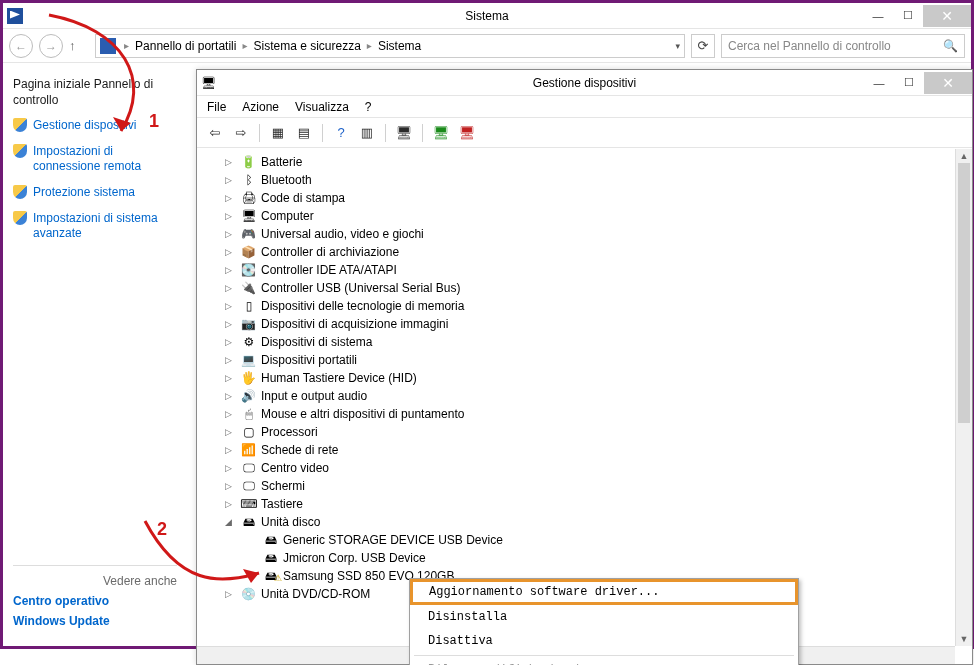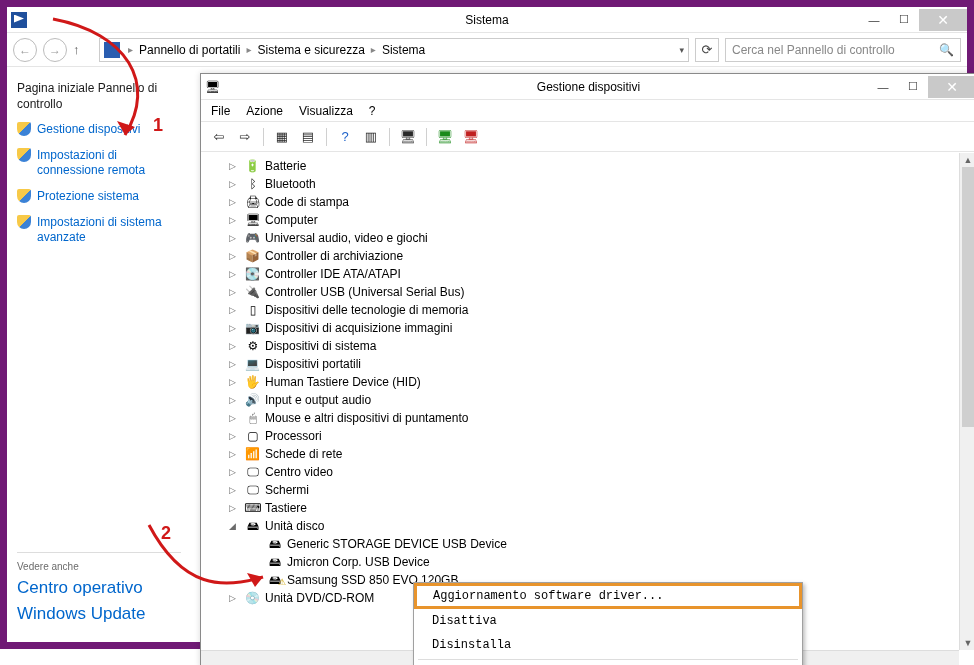--- a/index.html
+++ b/index.html
@@ -1,19 +1,19 @@
 <!DOCTYPE html>
 <html><head>
 <meta charset="utf-8">
 <style>
 * { box-sizing: border-box; margin: 0; padding: 0; font-family: "Segoe UI", Tahoma, sans-serif; }
 body { width: 974px; height: 665px; background: #fff; overflow: hidden; position: relative; }
 
 
-.parent-window { width: 974px; height: 649px; border: 7px solid #701a75; background: #fff; position: relative; }
+.parent-window { width: 974px; height: 649px; border: 3px solid #701a75; background: #fff; position: relative; }
 .titlebar { height: 26px; background: #fff; display: flex; align-items: center; justify-content: space-between; padding: 0 0 0 4px; border-bottom: 1px solid #e5e5e5; }
 .titlebar-left { display:flex; align-items:center; gap:6px;}
 .titlebar-left .sysicon { width:16px; height:16px; background:#1f4f9c; position:relative;}
 .titlebar-left .sysicon::after{content:"";position:absolute;inset:3px;background:#fff;clip-path:polygon(0 0,100% 40%,0 80%);}
 .title-center { position:absolute; left:0; right:0; text-align:center; font-size:12px; color:#000; pointer-events:none;}
 .win-btns { display:flex; }
 .win-btn { width:30px; height:22px; display:flex; align-items:center; justify-content:center; font-size:11px; color:#333; background:#fff;}
 .win-btn.close { width:48px; background:#c9c9c9; color:#fff; font-size:14px;}
 
 .navbar { height:34px; display:flex; align-items:center; padding:0 6px; gap:6px; border-bottom:1px solid #e5e5e5;}
@@ -27,22 +27,22 @@
 .searchbox{flex:1;height:24px;border:1px solid #ccc;display:flex;align-items:center;padding:0 6px;color:#888;font-size:12px;justify-content:space-between;}
 .searchbox .mag{color:#888;font-size:12px;}
 
 .body-area{display:flex;height:calc(100% - 60px);}
 .sidebar{width:184px;padding:14px 10px 10px 10px;font-size:12px;color:#333;}
 .sidebar h4{font-weight:400;color:#1a1a1a;font-size:12px;margin-bottom:10px;line-height:1.3;}
 .side-link{display:flex;align-items:flex-start;gap:6px;color:#0066cc;margin-bottom:10px;line-height:1.3;cursor:pointer;}
 .shield{width:14px;height:14px;flex-shrink:0;background:linear-gradient(135deg,#f7c948 0 50%,#3b82d6 50% 100%);border-radius:2px 2px 50% 50%;}
 .sidebar .sep-block{position:absolute;bottom:12px;left:10px;width:164px;}
 .sidebar .sep-block hr{border:none;border-top:1px solid #ddd;margin-bottom:8px;}
-.see-also-title{color:#6b6b6b;font-size:10px;margin-bottom:6px;}
-.see-also-link{color:#0066cc;font-size:17px;margin-bottom:6px;cursor:pointer;}
+.see-also-title{color:#6b6b6b;font-size:12px;margin-bottom:6px;text-align:right;}
+.see-also-link{color:#0066cc;font-size:12px;margin-bottom:6px;cursor:pointer;font-weight:bold;}
 
 
 .devmgr{position:absolute;left:193px;top:66px;width:777px;height:596px;border:1px solid #8a8a8a;background:#fff;box-shadow:0 0 6px rgba(0,0,0,.15);}
 .devmgr .titlebar{background:#fff;}
 .devmgr .title-center{font-size:12px;}
 .devmgr-menu{height:22px;display:flex;align-items:center;gap:16px;padding:0 10px;font-size:12px;border-bottom:1px solid #e5e5e5;}
 .devmgr-toolbar{height:30px;display:flex;align-items:center;gap:6px;padding:0 8px;border-bottom:1px solid #e5e5e5;}
 .tb-ico{width:20px;height:20px;display:flex;align-items:center;justify-content:center;font-size:13px;color:#2a2a2a;}
 .tb-sep{width:1px;height:18px;background:#d0d0d0;margin:0 2px;}
 
@@ -306,22 +306,22 @@
         <div class="arr up">▲</div>
         <div class="thumb"></div>
         <div class="arr dn">▼</div>
       </div>
       <div class="hbar"></div>
     </div>
   </div>
 
   <div class="ctxmenu">
     <div class="item highlight">Aggiornamento software driver...</div>
+    <div class="item">Disinstalla</div>
     <div class="item">Disattiva</div>
-    <div class="item">Disinstalla</div>
     <hr>
     <div class="item faded">Rileva modifiche hardware</div>
   </div>
 
   <svg class="anno" style="left:40px;top:6px;" width="120" height="130">
     <path d="M6,6 C80,20 110,70 78,122" stroke="#d01818" stroke-width="3" fill="none"></path>
     <path d="M78,122 l-8,-14 l18,6 z" fill="#d01818"></path>
   </svg>
   <div class="anno-num" style="left:146px;top:108px;">1</div>
 

